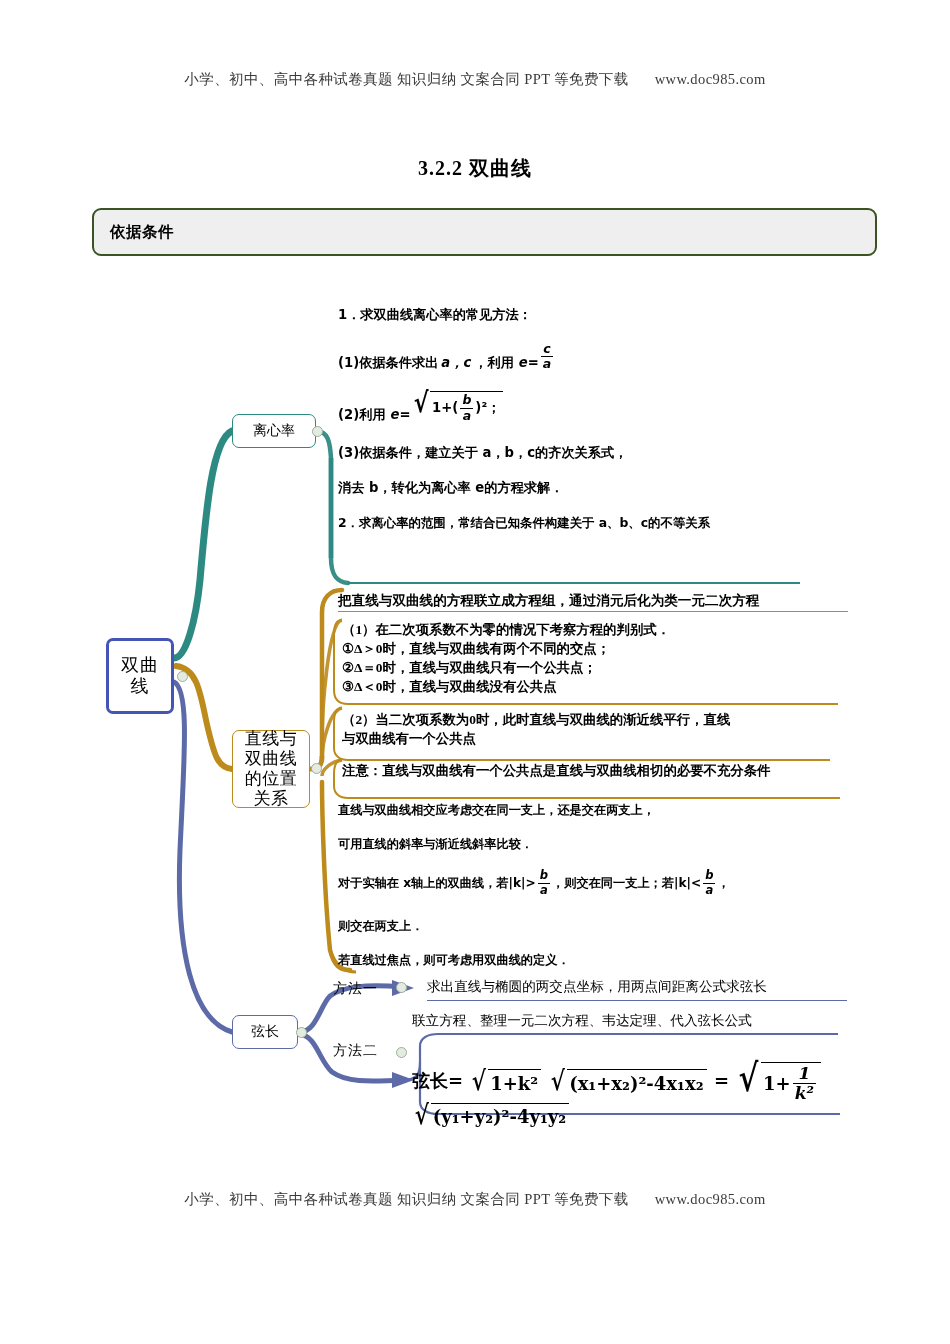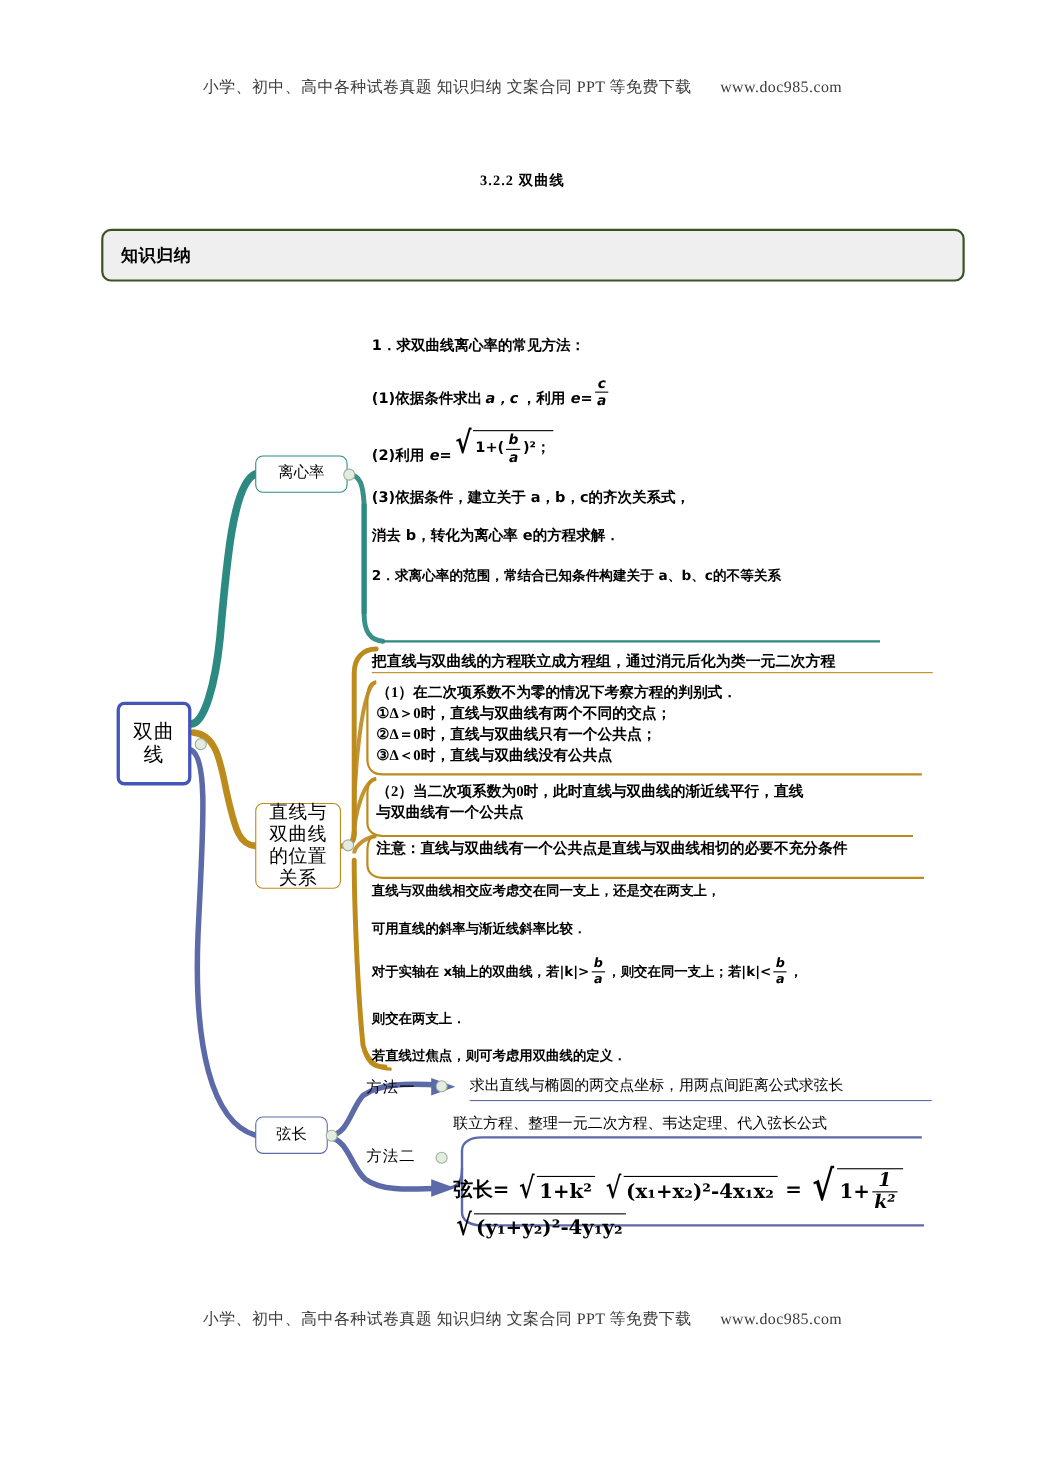--- a/index.html
+++ b/index.html
@@ -28,21 +28,21 @@
   }
   .watermark .url { margin-left: 26px; font-family: "Liberation Serif", serif; }
   #wm-top { top: 70px; }
   #wm-bottom { top: 1190px; }
 
   
   .doc-title {
     position: absolute;
     left: 0; top: 155px; width: 950px;
     text-align: center;
-    font-size: 13px;
+    font-size: 20px;
     font-weight: bold;
     letter-spacing: 1px;
   }
 
   
   .section-box {
     position: absolute;
     left: 92px; top: 208px;
     width: 785px; height: 48px;
     background: #efefef;
@@ -201,21 +201,21 @@
 
 <div class="page">
 
   <div class="watermark" id="wm-top">
     <span>小学、初中、高中各种试卷真题  知识归纳  文案合同  PPT 等免费下载</span><span class="url">www.doc985.com</span>
   </div>
 
   <div class="doc-title">3.2.2 双曲线</div>
 
   <div class="section-box">
-    <span class="label">知识归纳</span>
+    <span class="label">依据条件</span>
   </div>
 
   <div class="mindmap">
 
     <svg class="wires" viewBox="0 0 950 830">
 
       <path d="M174 368 C 186 368, 196 330, 200 290 C 206 220, 212 150, 232 141" fill="none" stroke="#2d8a82" stroke-width="7" stroke-linecap="round"></path>
       <path d="M316 141 C 328 141, 330 152, 331 168 L 331 268 C 331 284, 336 292, 348 293" fill="none" stroke="#2d8a82" stroke-width="4.5" stroke-linecap="round" opacity=".95"></path>
       <path d="M331 168 L 331 268" fill="none" stroke="#2d8a82" stroke-width="4.5"></path>
 

